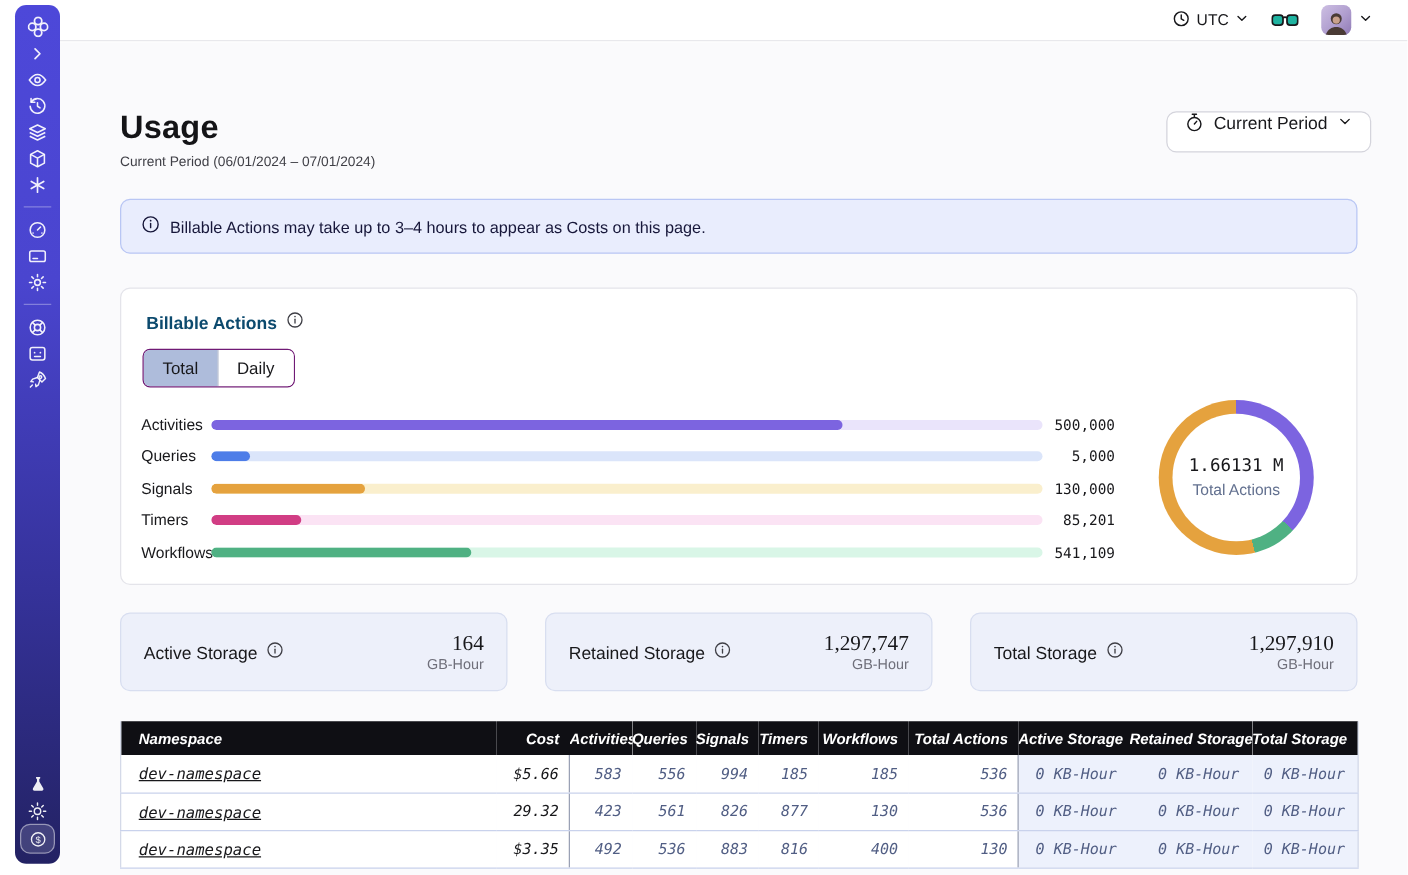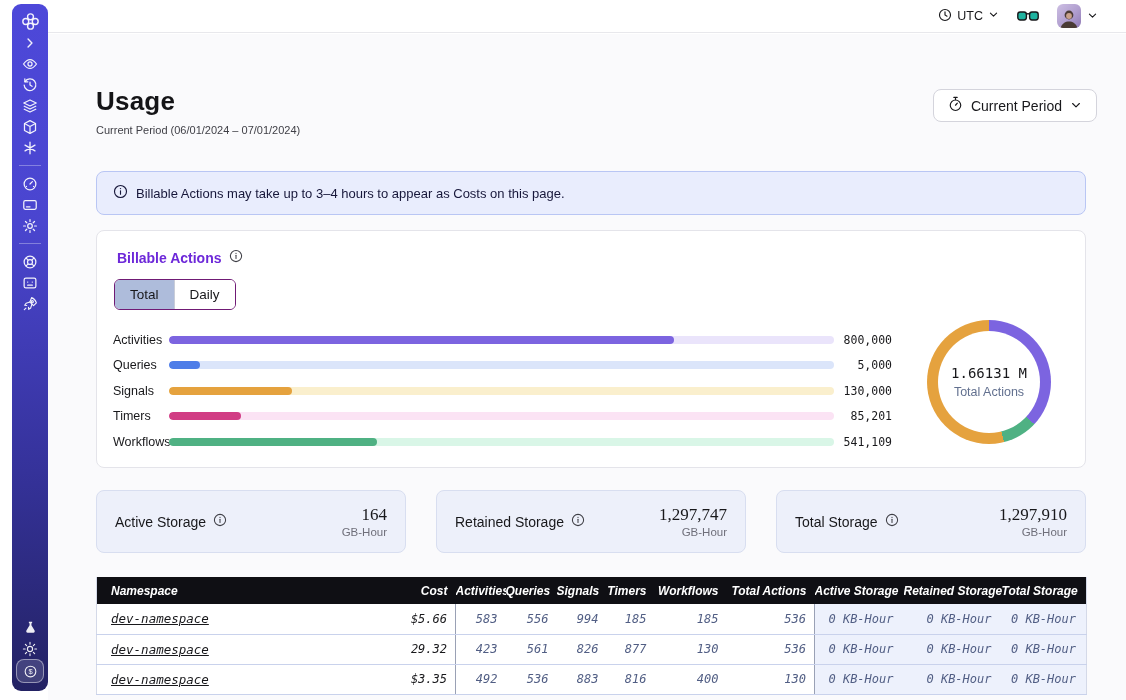--- a/index.html
+++ b/index.html
@@ -31,32 +31,32 @@
   .avatar svg { position:absolute; left:0; top:2px; }
 
   
   .main { position:absolute; left:48px; top:34px; width:1078px; height:666px; background:#fafafc; }
 
   .page-head { position:absolute; left:48px; top:52px; }
   .page-title { font-size:26px; font-weight:700; color:#141417; letter-spacing:.2px; }
   .page-sub { margin-top:7px; font-size:11px; color:#3f3f46; }
 
   .period-btn { position:absolute; right:29px; top:55px; height:33px; background:#ffffff;
-    border:1px solid #d4d4dc; border-radius:8px; display:flex; align-items:center; gap:8px;
+    border:1px solid #d4d4dc; border-radius:8px; display:flex; align-items:flex-start; gap:8px;
     padding:0 14px; font-size:14px; color:#18181b; cursor:pointer; }
 
-  .banner { position:absolute; left:48px; top:137px; width:990px; height:44px; background:#e9edfd;
+  .banner { position:absolute; left:48px; top:125px; width:990px; height:44px; background:#e9edfd;
     border:1px solid #b9c6f4; border-radius:8px; display:flex; align-items:center; gap:8px;
     padding:0 16px; font-size:13px; color:#17173a; }
 
   
   .card { background:#ffffff; border:1px solid #e4e4ea; border-radius:8px; }
   .billable { position:absolute; left:48px; top:196px; width:990px; height:238px; }
   .billable-title { position:absolute; left:20px; top:18px; display:flex; align-items:center; gap:7px;
-    font-size:14px; font-weight:600; color:#6d28d9; }
+    font-size:14px; font-weight:600; color:#0c4a6e; }
   .tabs { position:absolute; left:17px; top:48px; display:flex; border:1px solid #701a75;
     border-radius:6px; overflow:hidden; background:#ffffff; }
   .tab { height:29px; padding:0 15px; display:flex; align-items:center; font-size:13.5px;
     color:#18181b; cursor:pointer; background:#ffffff; }
   .tab.active { background:#aebcdb; border-right:1px solid #c9cdd8; }
 
   .bars { position:absolute; left:16px; top:96px; width:779px; }
   .bar-row { display:flex; align-items:center; height:25.5px; }
   .bar-label { width:56px; font-size:12.5px; color:#18181b; flex:0 0 auto; }
   .bar-track { flex:1 1 auto; height:8px; border-radius:4px; position:relative; overflow:hidden; }
@@ -297,21 +297,21 @@
         <div class="tab active">Total</div>
         <div class="tab">Daily</div>
       </div>
 
       <div class="bars">
         <div class="bar-row">
           <span class="bar-label">Activities</span>
           <span class="bar-track" style="background: rgb(234, 228, 251);">
               <span class="bar-fill" style="width: 76%; background: rgb(124, 100, 224);"></span>
             </span>
-          <span class="bar-value">800,000</span>
+          <span class="bar-value">500,000</span>
         </div>
         <div class="bar-row">
           <span class="bar-label">Queries</span>
           <span class="bar-track" style="background: rgb(219, 229, 250);">
               <span class="bar-fill" style="width: 4.6%; background: rgb(77, 125, 232);"></span>
             </span>
           <span class="bar-value">5,000</span>
         </div>
         <div class="bar-row">
           <span class="bar-label">Signals</span>

